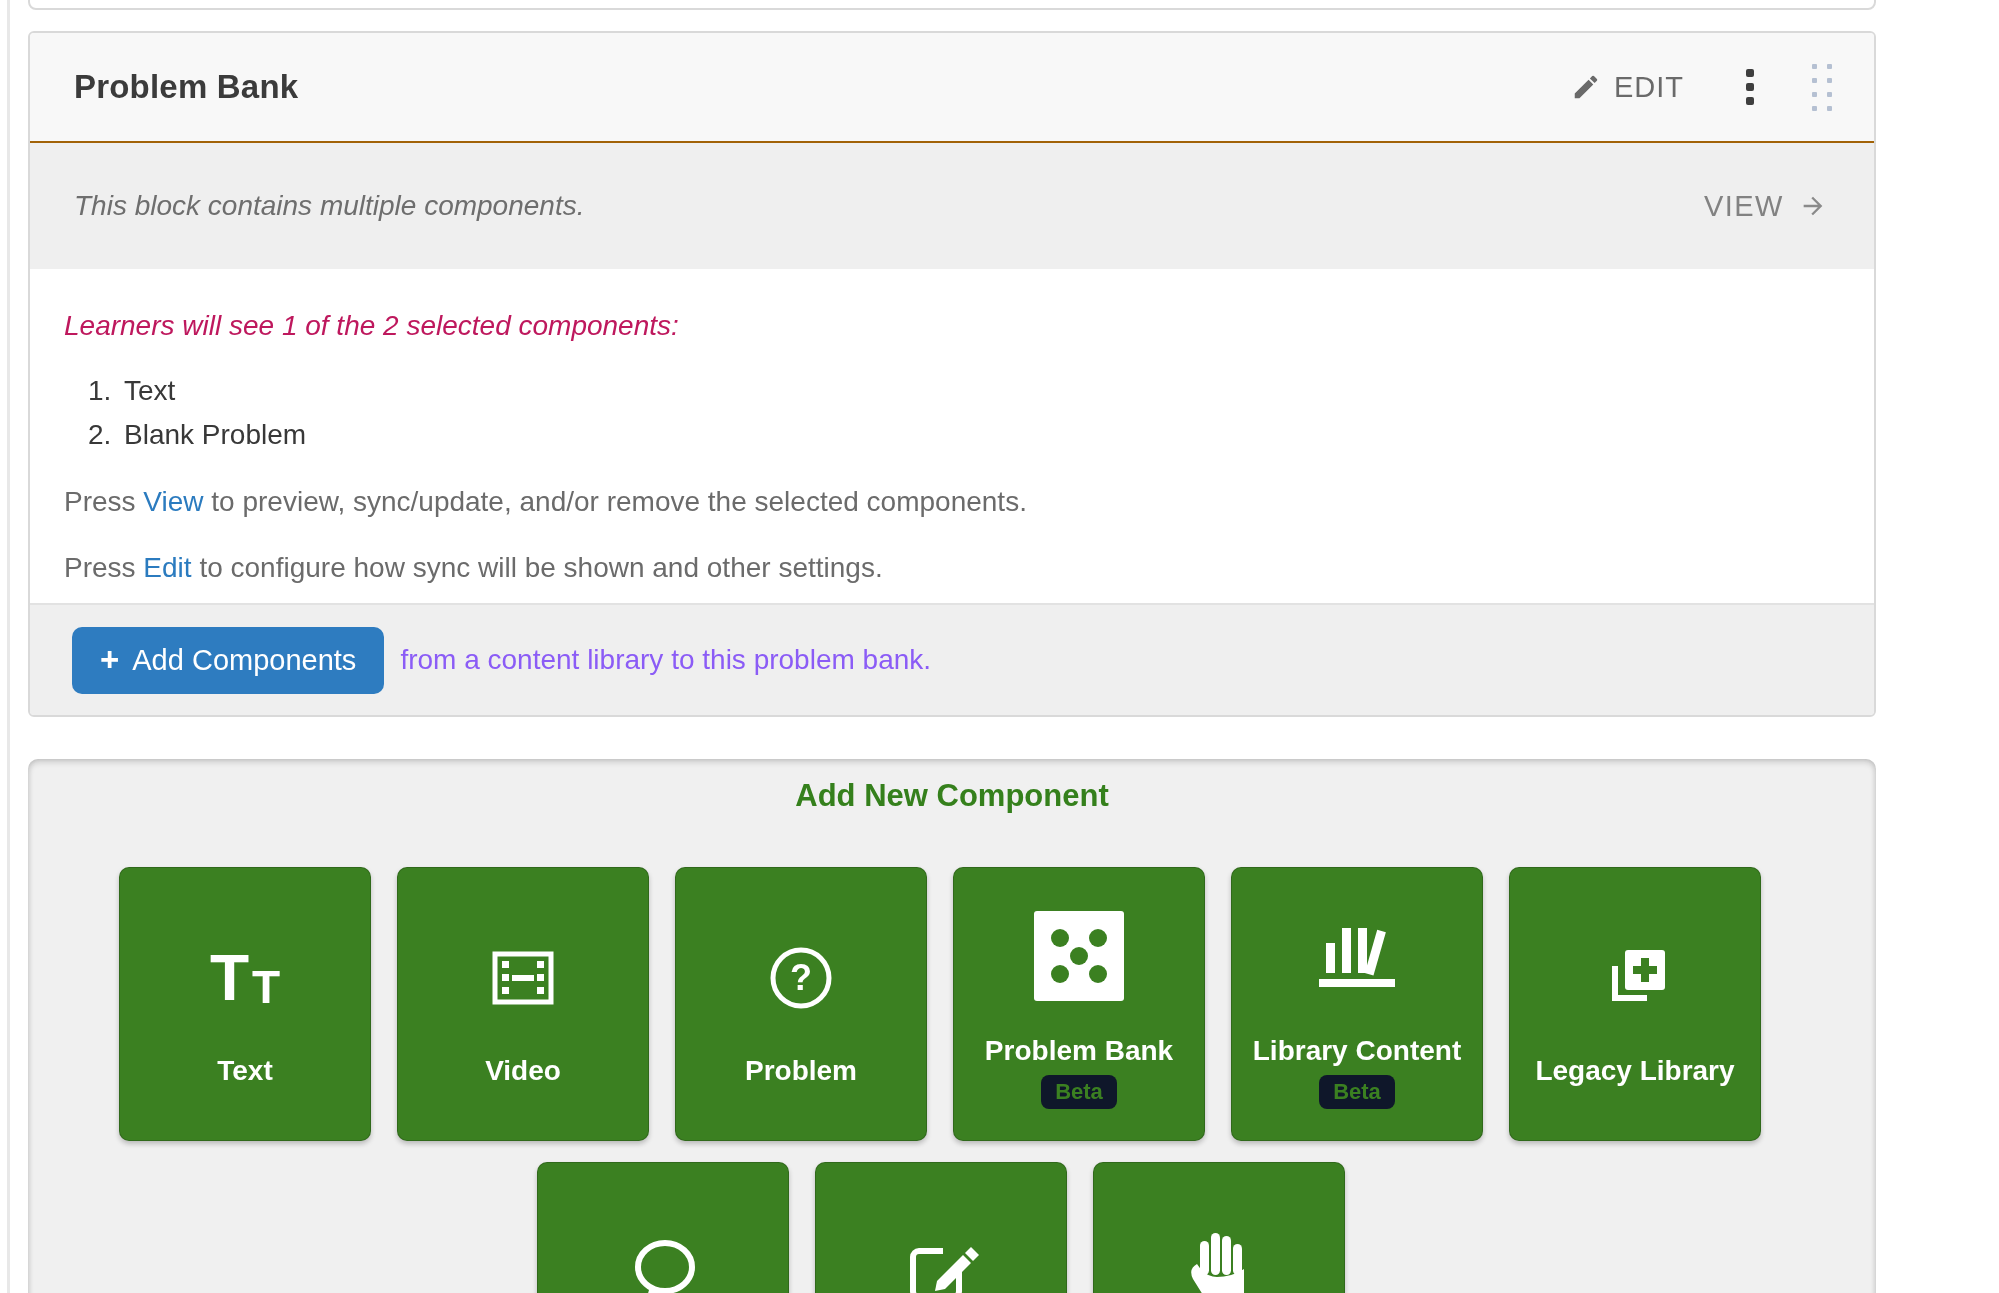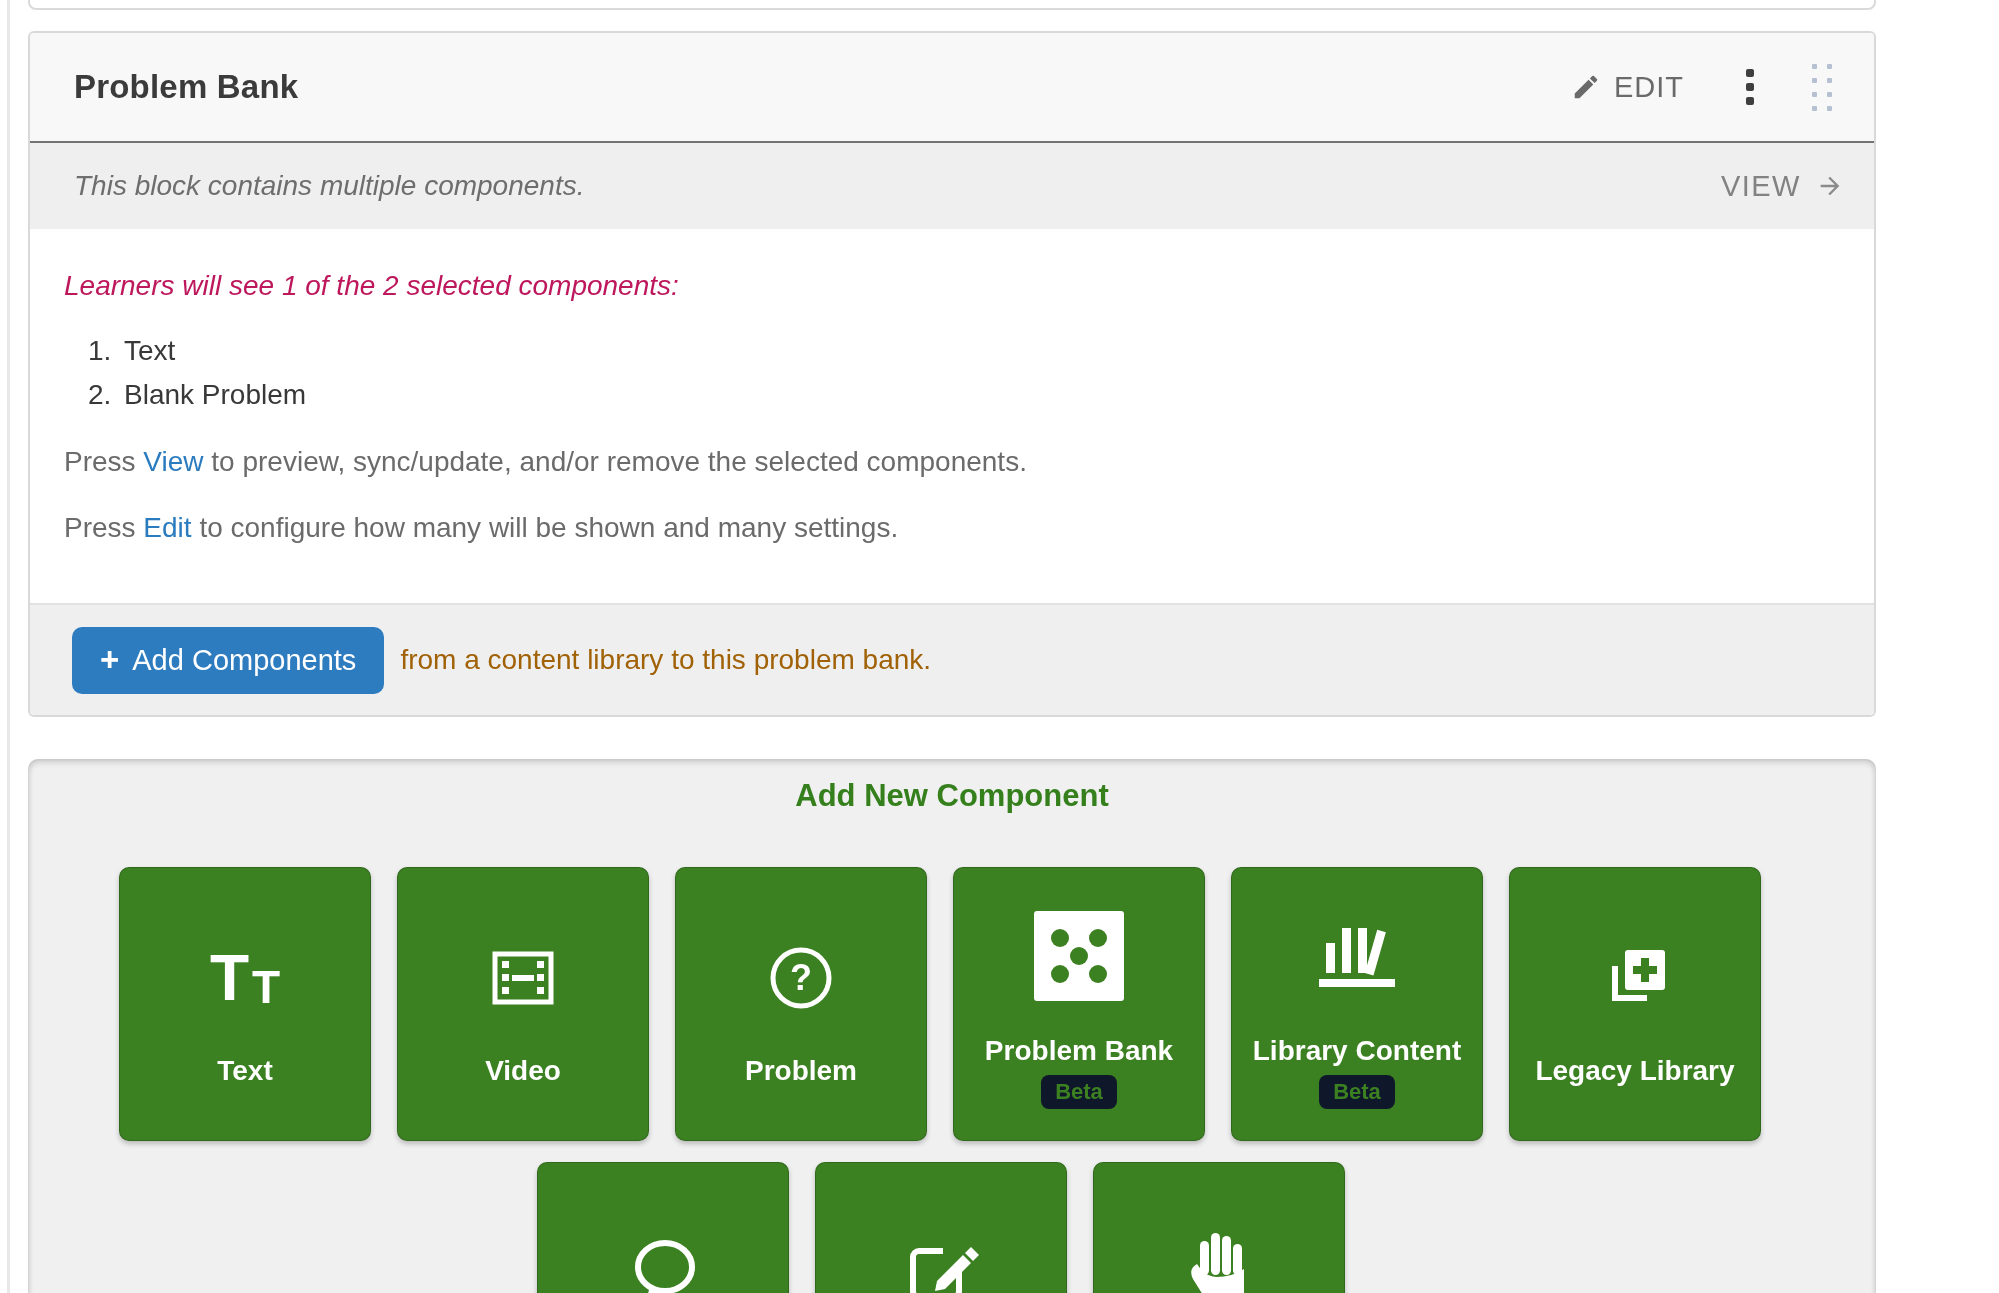--- a/index.html
+++ b/index.html
@@ -33,23 +33,23 @@
     display:flex;align-items:center;gap:13px;color:#6a6a6a;font-size:29px;
     letter-spacing:1px;background:none;border:none;cursor:pointer;
     font-family:inherit;padding:0;
   }
   .kebab{margin-left:58px;display:flex;flex-direction:column;gap:6px;background:none;border:none;cursor:pointer;padding:4px;}
   .kebab i{width:8px;height:8px;background:#3f3f3f;border-radius:2px;display:block;}
   .drag{margin-left:50px;display:grid;grid-template-columns:repeat(2,5px);gap:9px 10px;cursor:grab;background:none;border:none;padding:4px;}
   .drag i{width:5px;height:5px;background:#b5c0d2;border-radius:1px;display:block;}
 
   .pb-bar{
-    height:88px;background:#efefef;border-top:2px solid #737373;
+    height:128px;background:#efefef;border-top:2px solid #a16207;
     display:flex;align-items:center;justify-content:space-between;
-    padding:0 28px 0 44px;box-sizing:border-box;
+    padding:0 45px 0 44px;box-sizing:border-box;
   }
   .bar-text{font-style:italic;font-size:28px;color:#6e6e6e;}
   .bar-view{
     display:flex;align-items:center;gap:13px;font-size:29px;color:#828282;
     letter-spacing:1.5px;background:none;border:none;cursor:pointer;font-family:inherit;padding:0;
   }
 
   .pb-body{padding:38px 44px 0 34px;}
   .pb-summary{margin:0 0 24px 0;font-size:28px;line-height:38px;color:#be185d;font-style:italic;}
   ol.sel-list{list-style:none;margin:0 0 26px 0;padding:0 0 0 24px;}
@@ -62,21 +62,21 @@
     position:absolute;left:0;right:0;bottom:0;height:112px;background:#efefef;
     border-top:2px solid #e2e2e2;display:flex;align-items:center;
     padding:0 42px;box-sizing:border-box;gap:16px;
   }
   .add-btn{
     height:67px;background:#2e7cc0;border:none;border-radius:10px;color:#ffffff;
     font-size:29px;font-family:inherit;display:flex;align-items:center;gap:13px;
     padding:0 28px;cursor:pointer;
   }
   .add-btn .plus{font-size:33px;font-weight:bold;line-height:1;margin-top:-2px;}
-  .footer-text{font-size:28px;color:#a16207;}
+  .footer-text{font-size:28px;color:#8b5cf6;}
 
   
   .add-panel{
     position:absolute;left:28px;top:759px;width:1848px;height:620px;
     background:#f0f0f0;border-radius:10px;
     box-shadow:inset 0 3px 6px rgba(0,0,0,.16),inset 2px 0 4px rgba(0,0,0,.05),inset -2px 0 4px rgba(0,0,0,.05);
   }
   .panel-title{
     position:absolute;top:19px;left:0;width:100%;text-align:center;margin:0;
     font-size:31px;font-weight:bold;color:#35801c;
@@ -149,21 +149,21 @@
     </button>
   </div>
 
   <div class="pb-body">
     <p class="pb-summary">Learners will see 1 of the 2 selected components:</p>
     <ol class="sel-list">
         <li><span class="num">1.</span><span>Text</span></li>
         <li><span class="num">2.</span><span>Blank Problem</span></li>
       </ol>
     <p class="press-line"><span>Press </span><a>View</a><span> to preview, sync/update, and/or remove the selected components.</span></p>
-    <p class="press-line"><span>Press </span><a>Edit</a><span> to configure how many will be shown and many settings.</span></p>
+    <p class="press-line"><span>Press </span><a>Edit</a><span> to configure how sync will be shown and other settings.</span></p>
   </div>
 
   <div class="pb-footer">
     <button class="add-btn">
       <span class="plus">+</span>
       <span>Add Components</span>
     </button>
     <span class="footer-text">from a content library to this problem bank.</span>
   </div>
 </div>

